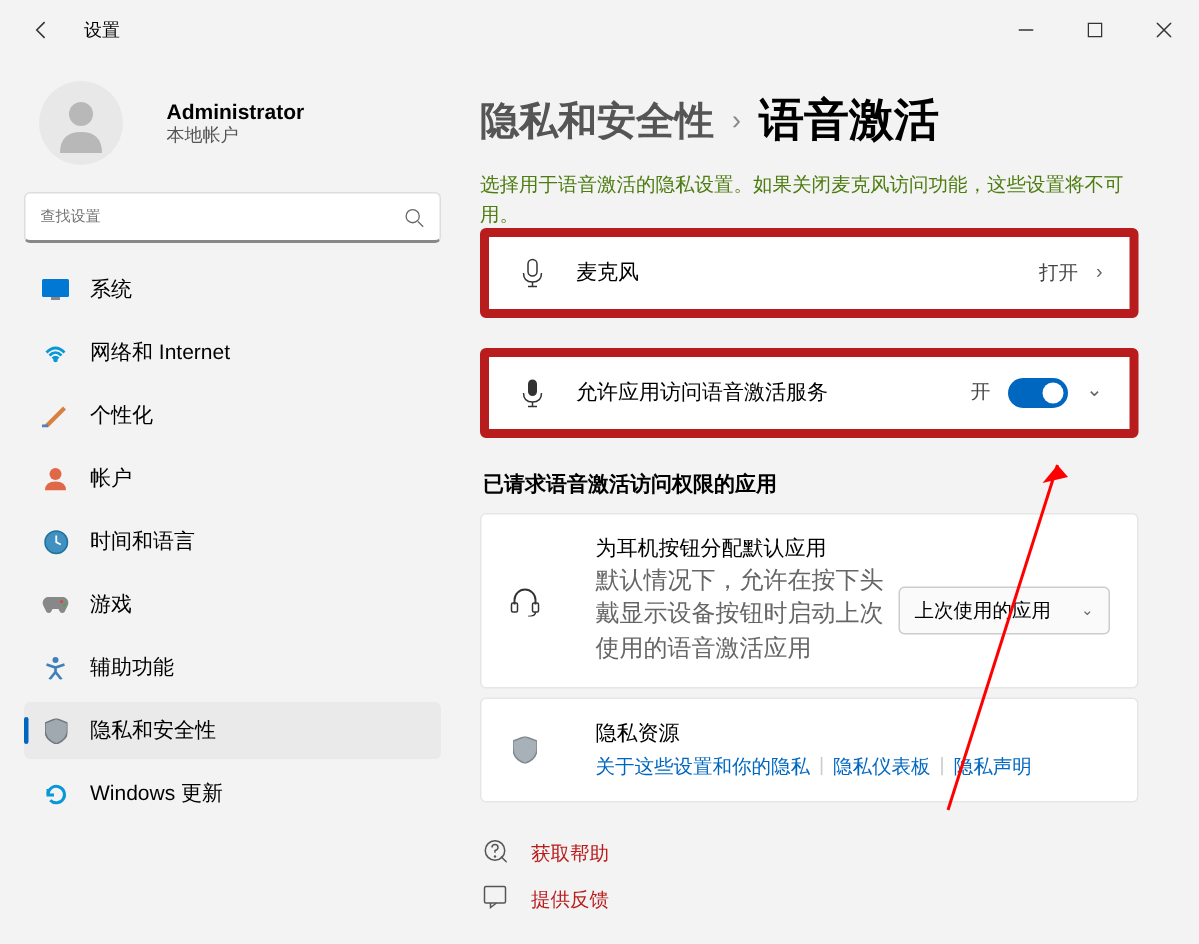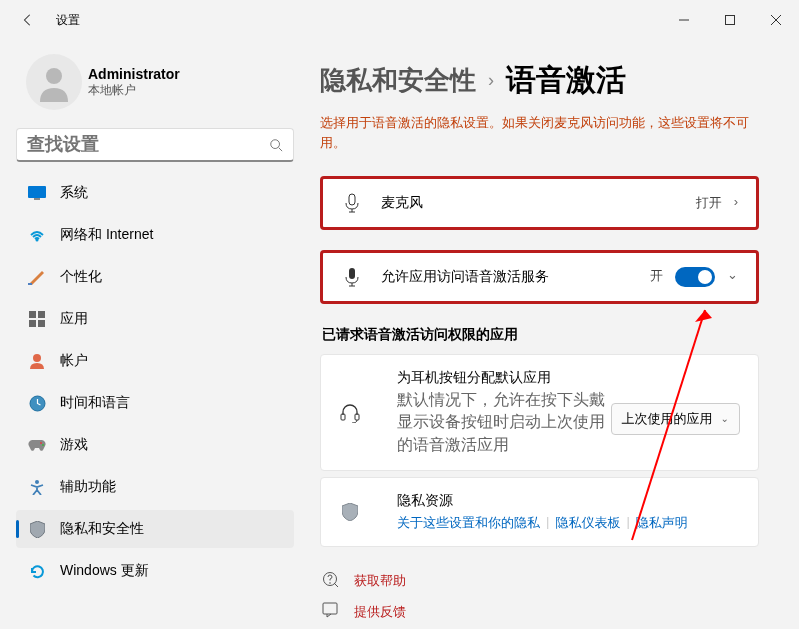--- a/index.html
+++ b/index.html
@@ -8,57 +8,57 @@
     .titlebar { height: 40px; display: flex; align-items: center; justify-content: space-between; padding: 0 0 0 20px; }
     .titlebar-left { display: flex; align-items: center; gap: 20px; }
     .back-btn { width: 16px; height: 16px; display: flex; align-items: center; justify-content: center; cursor: default; }
     .title-text { font-size: 12px; }
     .window-controls { display: flex; }
     .win-btn { width: 46px; height: 32px; display: flex; align-items: center; justify-content: center; }
     
     .layout { display: flex; height: calc(100% - 40px); }
     
     .sidebar { width: 310px; padding: 0 16px; }
-    .user-block { display: flex; align-items: center; gap: 6px; padding: 14px 10px 18px 10px; }
+    .user-block { display: flex; align-items: center; gap: 29px; padding: 14px 10px 18px 10px; }
     .avatar { width: 56px; height: 56px; border-radius: 50%; background: #e8e8e8; display: flex; align-items: center; justify-content: center; }
     .user-info .name { font-size: 14px; font-weight: 600; }
     .user-info .sub { font-size: 12px; color: #555; }
     
     .search-box { background: #fff; border: 1px solid #ddd; border-bottom: 2px solid #888; border-radius: 4px; height: 34px; display: flex; align-items: center; padding: 0 10px; margin-bottom: 12px; }
-    .search-box input { border: none; outline: none; flex: 1; font-size: 18px; background: transparent; font-weight: bold; }
+    .search-box input { border: none; outline: none; flex: 1; font-size: 10px; background: transparent; }
     
     .nav { list-style: none; }
     .nav-item { display: flex; align-items: center; gap: 14px; height: 38px; padding: 0 12px; border-radius: 4px; font-size: 14px; margin-bottom: 4px; cursor: default; }
     .nav-item.active { background: #eaeaea; position: relative; }
     .nav-item.active::before { content: ""; position: absolute; left: 0; top: 10px; bottom: 10px; width: 3px; background: #0067c0; border-radius: 2px; }
     .nav-icon { width: 18px; height: 18px; display: flex; align-items: center; justify-content: center; }
     
     .main { flex: 1; padding: 20px 40px 0 10px; overflow-y: auto; }
     .breadcrumb { display: flex; align-items: center; gap: 12px; margin-bottom: 12px; }
     .bc-parent { font-size: 26px; font-weight: 600; color: #555; }
     .bc-sep { font-size: 18px; color: #888; }
     .bc-current { font-size: 30px; font-weight: 600; }
-    .description { font-size: 13px; color: #c2410c; margin-bottom: 24px; line-height: 1.5; }
-    
-    .card { background: #fff; border: 3px solid #b91c1c; border-radius: 4px; display: flex; align-items: center; padding: 14px 18px; margin-bottom: 6px; }
+    .description { font-size: 13px; color: #4d7c0f; line-height: 1.5; }
+    
+    .card { background: #fff; border: 6px solid #b91c1c; border-radius: 4px; display: flex; align-items: center; padding: 14px 18px; margin-bottom: 6px; }
     .card-icon { width: 22px; margin-right: 18px; display: flex; align-items: center; justify-content: center; }
     .card-label { flex: 1; font-size: 14px; }
     .card-right { display: flex; align-items: flex-start; gap: 12px; font-size: 13px; color: #444; }
     .chevron { color: #666; }
     
     .toggle { width: 40px; height: 20px; background: #0067c0; border-radius: 10px; position: relative; }
     .toggle::after { content: ""; position: absolute; right: 3px; top: 3px; width: 14px; height: 14px; background: #fff; border-radius: 50%; }
     
     .section-title { font-size: 14px; font-weight: 700; margin: 22px 0 10px 2px; }
     
     .card-complex { background: #fff; border: 1px solid #e6e6e6; border-radius: 4px; padding: 14px 18px; display: flex; align-items: center; margin-bottom: 6px; }
     .card-complex .texts { flex: 1; margin-left: 18px; }
     .card-complex .t1 { font-size: 14px; }
     .card-complex .t2 { font-size: 16px; color: #666; line-height: 1.4; margin-top: 2px; }
-    .dropdown { border: 1px solid #ccc; border-radius: 4px; padding: 6px 10px; font-size: 13px; display: flex; align-items: center; gap: 8px; background: #fafafa; margin-top: 12px; }
+    .dropdown { border: 1px solid #ccc; border-radius: 4px; padding: 6px 10px; font-size: 13px; display: flex; align-items: center; gap: 20px; background: #fafafa; margin-top: 12px; }
     
     .link-row { display: flex; gap: 6px; font-size: 13px; color: #0067c0; margin-top: 4px; }
     .link-sep { color: #ccc; }
     
     .footer-links { margin-top: 18px; }
     .footer-link { display: flex; align-items: center; gap: 14px; font-size: 13px; color: #b91c1c; padding: 6px 2px; }
     .footer-link .fi { width: 18px; color: #555; }
     
     .arrow-annotation { position: absolute; pointer-events: none; }
   </style>
@@ -134,31 +134,20 @@
           <span>网络和 Internet</span>
         </li>
       <li class="nav-item">
           <span class="nav-icon">
             <svg width="18" height="16">
               <path d="M2 14 L14 2 L16 4 L4 16 Z" fill="#d98040"></path>
               <rect x="0" y="14" width="4" height="2" fill="#5080c0"></rect>
             </svg>
           </span>
           <span>个性化</span>
-        </li>
-      <li class="nav-item">
-          <span class="nav-icon">
-            <svg width="16" height="16">
-              <rect x="0" y="0" width="7" height="7" fill="#666"></rect>
-              <rect x="9" y="0" width="7" height="7" fill="#666"></rect>
-              <rect x="0" y="9" width="7" height="7" fill="#666"></rect>
-              <rect x="9" y="9" width="7" height="7" fill="#666"></rect>
-            </svg>
-          </span>
-          <span>应用</span>
         </li>
       <li class="nav-item">
           <span class="nav-icon">
             <svg width="16" height="16">
               <circle cx="8" cy="5" r="4" fill="#e06848"></circle>
               <path d="M1 16 Q1 10 8 10 Q15 10 15 16 Z" fill="#e06848"></path>
             </svg>
           </span>
           <span>帐户</span>
         </li>

